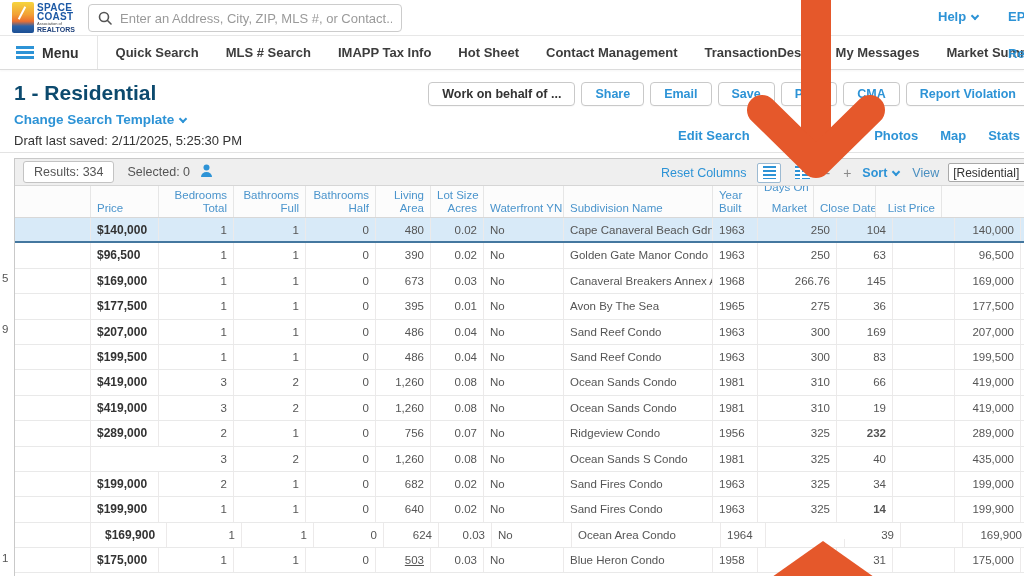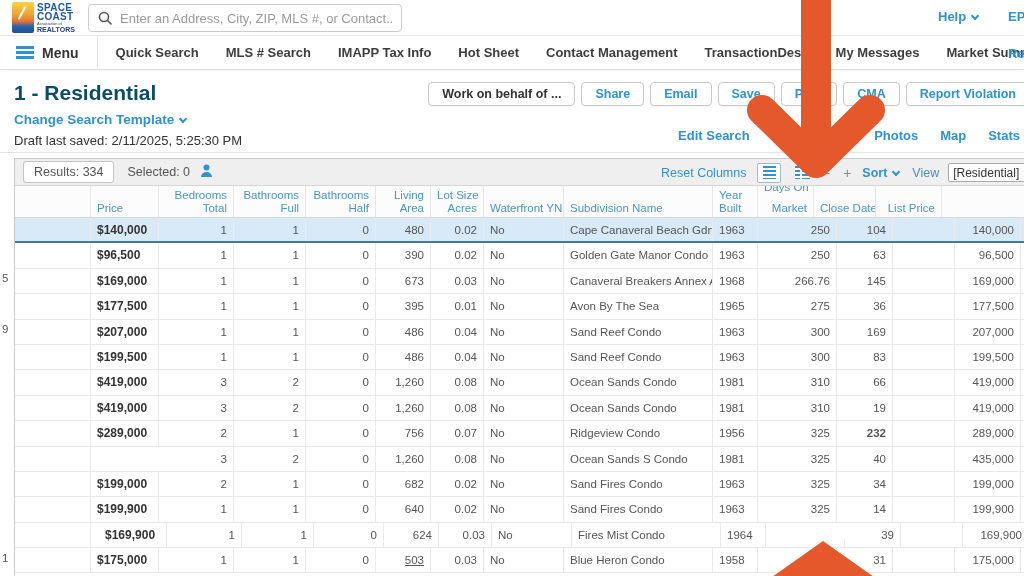--- a/index.html
+++ b/index.html
@@ -414,34 +414,34 @@
         <div class="td ta-l bold" style="flex: 0 0 68px;">$199,900</div>
         <div class="td ta-r" style="flex: 0 0 75px;">1</div>
         <div class="td ta-r" style="flex: 0 0 72px;">1</div>
         <div class="td ta-r" style="flex: 0 0 70px;">0</div>
         <div class="td ta-r" style="flex: 0 0 55px;">640</div>
         <div class="td ta-r" style="flex: 0 0 53px;">0.02</div>
         <div class="td ta-l" style="flex: 0 0 80px;">No</div>
         <div class="td ta-l" style="flex: 0 0 149px;">Sand Fires Condo</div>
         <div class="td ta-l" style="flex: 0 0 45px;">1963</div>
         <div class="td ta-r" style="flex: 0 0 79px;">325</div>
-        <div class="td ta-r" style="flex: 0 0 56px;">14</div>
+        <div class="td ta-r" style="flex: 0 0 56px; font-weight: bold;">14</div>
         <div class="td ta-l" style="flex: 0 0 62px;"></div>
         <div class="td ta-r" style="flex: 0 0 66px;">199,900</div>
       </div>
       <div class="tr">
         <div class="td ta-l" style="flex: 0 0 76px;"></div>
         <div class="td ta-l bold" style="flex: 0 0 68px; margin-left: 8px;">$169,900</div>
         <div class="td ta-r" style="flex: 0 0 75px;">1</div>
         <div class="td ta-r" style="flex: 0 0 72px;">1</div>
         <div class="td ta-r" style="flex: 0 0 70px;">0</div>
         <div class="td ta-r" style="flex: 0 0 55px;">624</div>
         <div class="td ta-r" style="flex: 0 0 53px;">0.03</div>
         <div class="td ta-l" style="flex: 0 0 80px;">No</div>
-        <div class="td ta-l" style="flex: 0 0 149px;">Fires Mist Condo</div>
+        <div class="td ta-l" style="flex: 0 0 149px;">Ocean Area Condo</div>
         <div class="td ta-l" style="flex: 0 0 45px;">1964</div>
         <div class="td ta-r" style="flex: 0 0 79px; margin-top: 16px;">330</div>
         <div class="td ta-r" style="flex: 0 0 56px;">39</div>
         <div class="td ta-l" style="flex: 0 0 62px;"></div>
         <div class="td ta-r" style="flex: 0 0 66px;">169,900</div>
       </div>
       <div class="tr">
         <div class="td ta-l" style="flex: 0 0 76px;"></div>
         <div class="td ta-l bold" style="flex: 0 0 68px;">$175,000</div>
         <div class="td ta-r" style="flex: 0 0 75px;">1</div>

